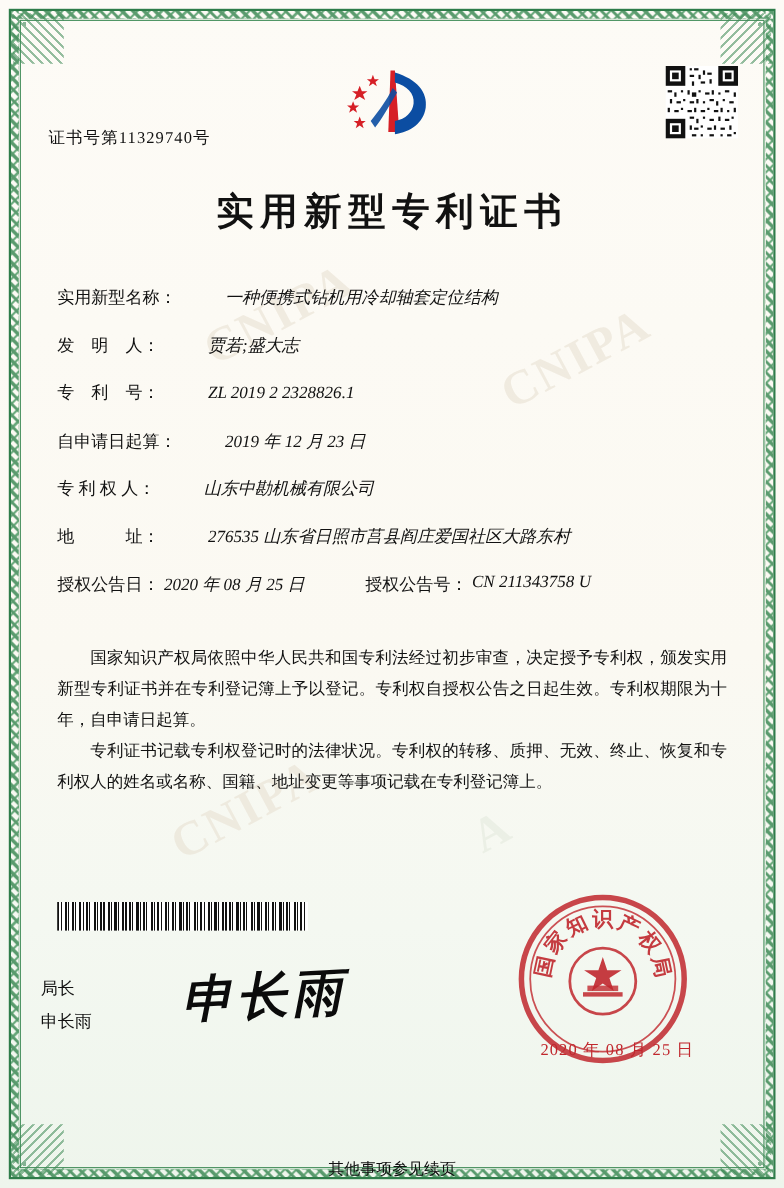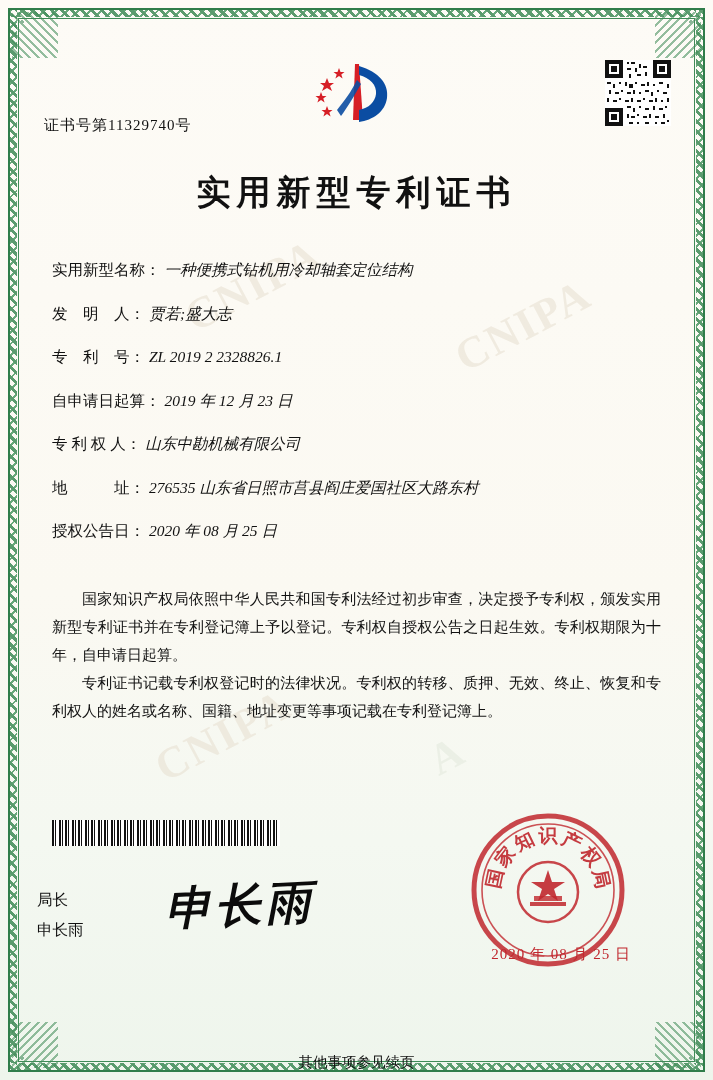--- a/index.html
+++ b/index.html
@@ -95,21 +95,21 @@
     font-size:34px;
     letter-spacing:6px;
     color:#111;
   }
   .fields{
     position:absolute;left:22px;right:22px;top:230px;
     font-family:"Liberation Serif",serif;
     font-size:15.5px;
     color:#111;
   }
-  .row{display:flex;align-items:baseline;margin-bottom:22.5px;}
+  .row{display:flex;align-items:baseline;margin-bottom:22.5px;gap:40px;}
   .lab{white-space:pre;}
   .val{margin-left:4px;font-style:italic;}
   .row-split{display:flex;margin-bottom:22px;}
   .row-split .g1{width:280px;display:flex;}
   .row-split .g2{display:flex;}
 
   .para{
     position:absolute;left:22px;right:22px;top:555px;
     font-family:Liberation Serif, serif;
     font-size:15px;
@@ -299,20 +299,24 @@
       </div>
       <div class="row">
         <span class="lab">地　　　址：</span>
         <span class="val">276535 山东省日照市莒县阎庄爱国社区大路东村</span>
       </div>
       <div class="row-split">
         <span class="g1">
           <span class="lab">授权公告日：</span>
           <span class="val">2020 年 08 月 25 日</span>
         </span>
+        <span class="g2">
+          <span class="lab">授权公告号：</span>
+          <span class="val">CN 211343758 U</span>
+        </span>
       </div>
     </div>
 
     <div class="para">
       <p>国家知识产权局依照中华人民共和国专利法经过初步审查，决定授予专利权，颁发实用新型专利证书并在专利登记簿上予以登记。专利权自授权公告之日起生效。专利权期限为十年，自申请日起算。</p>
       <p>专利证书记载专利权登记时的法律状况。专利权的转移、质押、无效、终止、恢复和专利权人的姓名或名称、国籍、地址变更等事项记载在专利登记簿上。</p>
     </div>
 
     <div class="barcode"></div>
 

